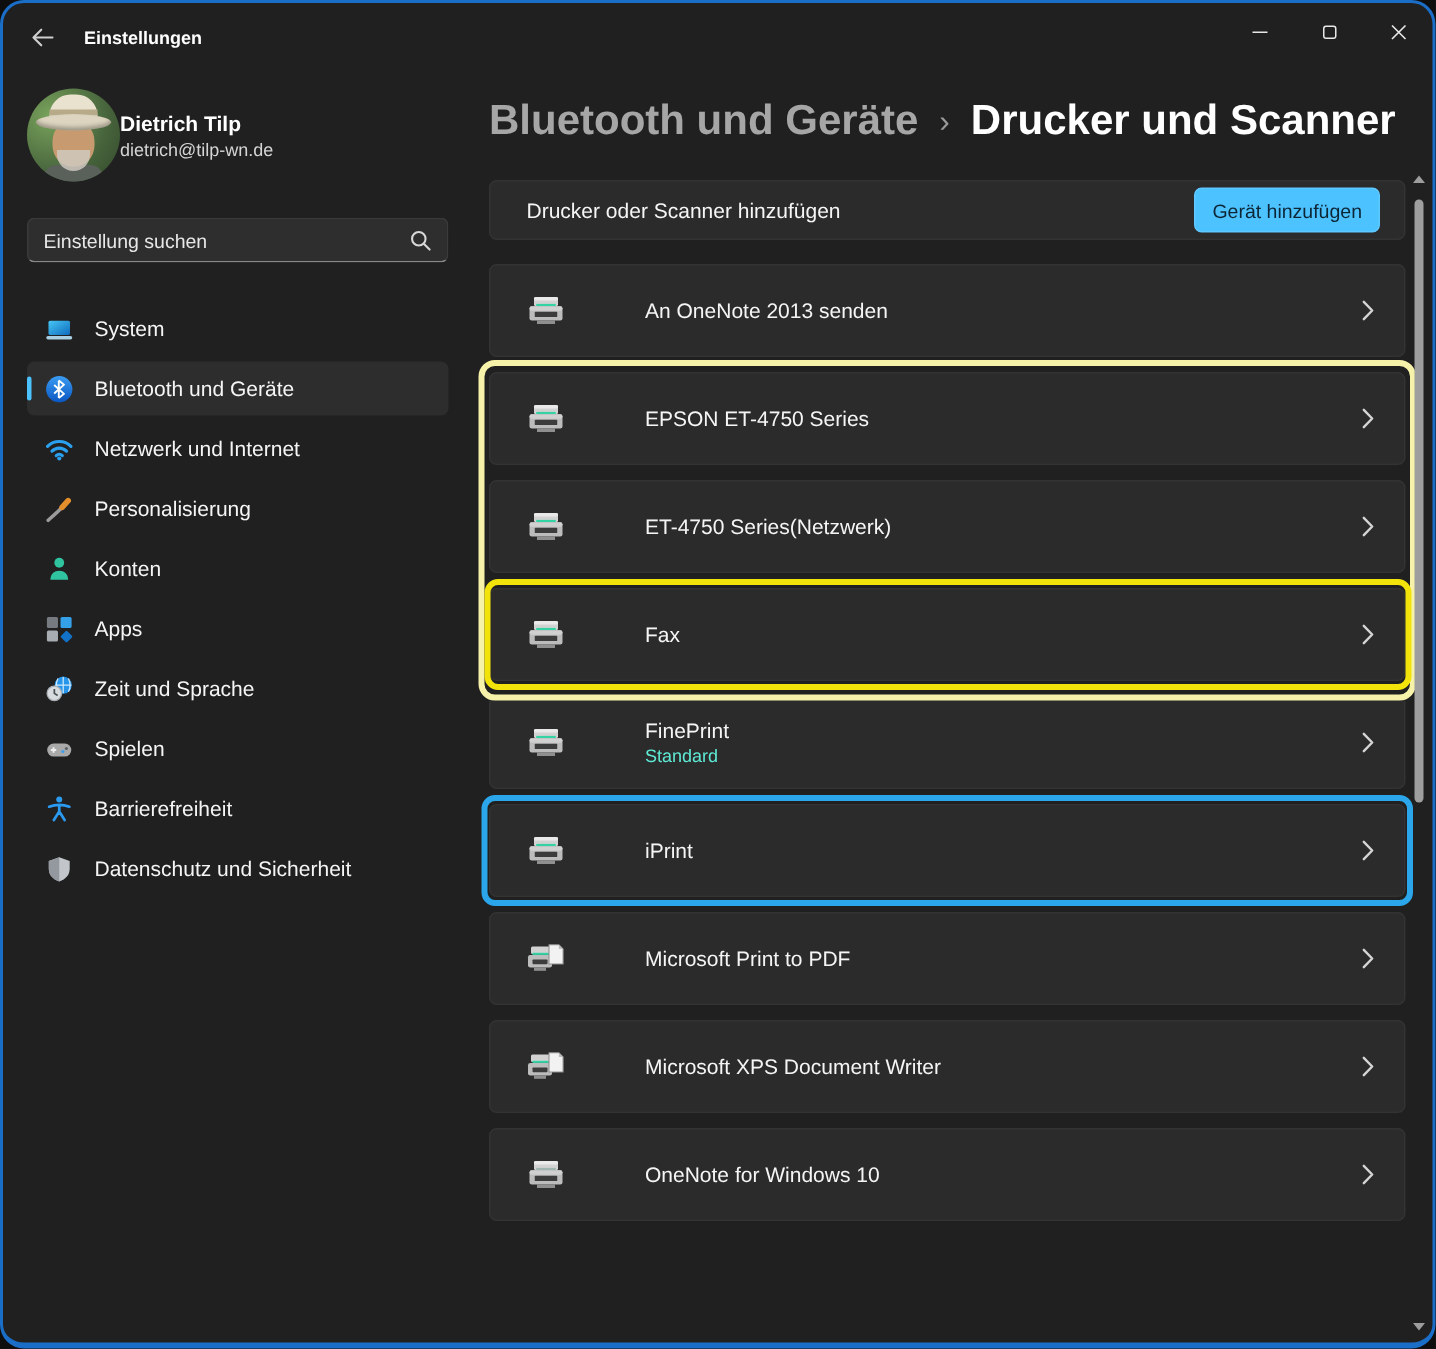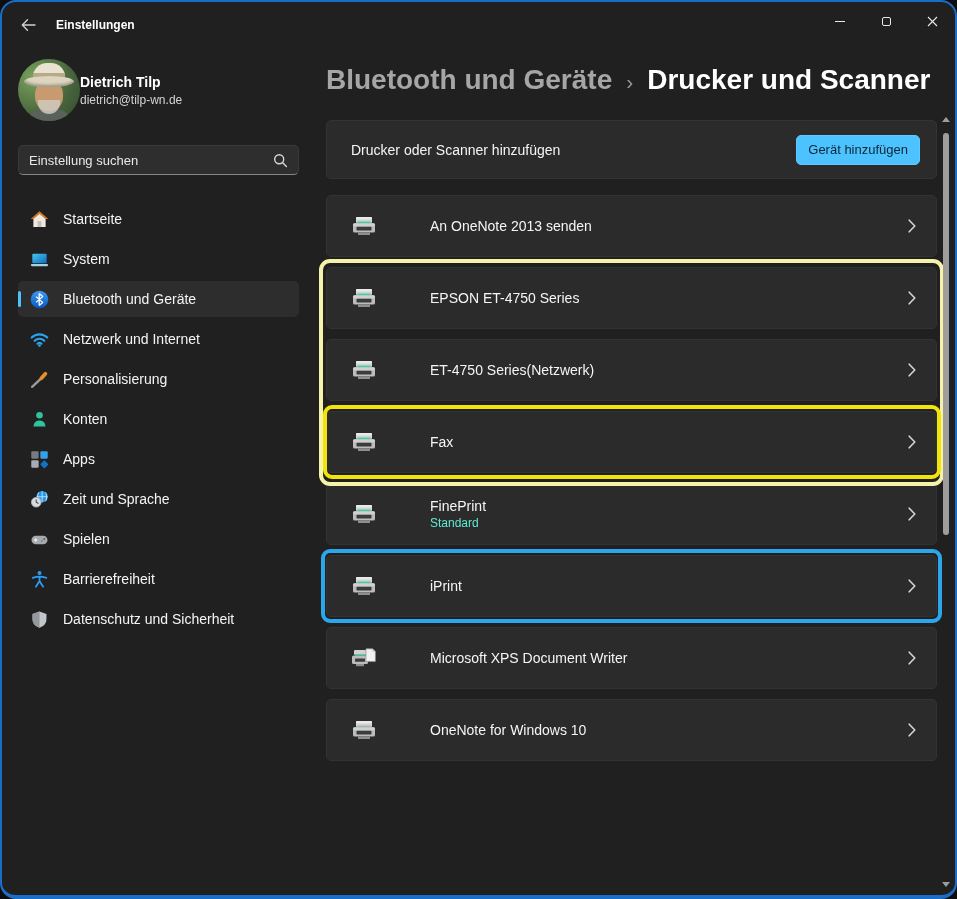--- a/index.html
+++ b/index.html
@@ -51,21 +51,21 @@
   .accent-pill{position:absolute;left:0;top:10px;width:3px;height:16px;border-radius:2px;background:var(--accent);}
   .nav-icon{width:19px;height:19px;display:flex;align-items:center;justify-content:center;flex:0 0 19px;}
   .nav-label{font-size:14px;color:#f5f5f5;white-space:nowrap;}
   
   .main{flex:1;position:relative;padding-left:11px;overflow:hidden;}
   .breadcrumb{margin-top:14px;height:38px;display:flex;align-items:center;gap:14px;font-size:28px;font-weight:700;}
   .bc-parent{color:#a6a6a6;cursor:pointer;}
   .bc-sep{color:#9a9a9a;font-size:21px;margin-top:3px;font-weight:400;}
   .bc-current{color:#ffffff;}
   .card{background:var(--card-bg);border:1px solid #333333;border-radius:5px;}
-  .add-card{margin-top:21px;width:611px;height:59px;display:flex;align-items:center;justify-content:space-between;padding:0 16px 0 24px;}
+  .add-card{margin-top:21px;width:611px;height:40px;display:flex;align-items:center;justify-content:space-between;padding:0 16px 0 24px;}
   .add-label{font-size:14px;color:#f5f5f5;}
   .accent-btn{background:var(--accent);color:#0d2636;border:1px solid #5ec8ff;border-radius:5px;height:30px;
     padding:0 11px;font-size:13px;cursor:pointer;}
   
   .plist{position:relative;margin-top:16px;width:611px;}
   .prow{height:62px;margin-bottom:10px;display:flex;align-items:center;padding:0 20px 0 24px;cursor:pointer;gap:39px;}
   .picon{width:26px;height:20px;margin-right:14px;display:flex;flex:0 0 26px;}
   .ptext{display:flex;flex-direction:column;justify-content:center;}
   .pn{font-size:14px;color:#f5f5f5;}
   .ps{font-size:12px;color:#5eead4;margin-top:2px;}
@@ -151,30 +151,20 @@
               <circle cx="6.2" cy="6.2" r="4.5" stroke="#d8d8d8" stroke-width="1.4" fill="none"></circle>
               <path d="M9.7 9.7 L13.4 13.4" stroke="#d8d8d8" stroke-width="1.4" stroke-linecap="round"></path>
             </svg>
         </span>
       </div>
 
       <nav class="nav">
         <div class="nav-item">
           <span class="nav-icon">
               <svg viewBox="0 0 18 18" width="19" height="19">
-                <path d="M9 2.2 L16 8.3 H14.8 V16 H3.2 V8.3 H2 Z" fill="#efe9e2"></path>
-                <path d="M9 1.2 L17.4 8.6 H14.6 L9 3.7 L3.4 8.6 H0.6 Z" fill="#d07a2e"></path>
-                <rect x="7.2" y="10.5" width="3.6" height="5.5" fill="#c6bfb4"></rect>
-              </svg>
-            </span>
-          <span class="nav-label">Startseite</span>
-        </div>
-        <div class="nav-item">
-          <span class="nav-icon">
-              <svg viewBox="0 0 18 18" width="19" height="19">
                 <rect x="2.2" y="3.6" width="13.6" height="9" rx="1" fill="url(#gsys)"></rect>
                 <rect x="0.8" y="13.2" width="16.4" height="2.2" rx="1.1" fill="#a9cfe3"></rect>
               </svg>
             </span>
           <span class="nav-label">System</span>
         </div>
         <div class="nav-item selected">
           <span class="accent-pill"></span>
           <span class="nav-icon">
               <svg viewBox="0 0 18 18" width="19" height="19">
@@ -408,20 +398,41 @@
           <div class="ptext">
               <div class="pn">iPrint</div>
             </div>
           <span class="chev">
               <svg width="8" height="14" viewBox="0 0 8 14">
                 <path d="M1.2 1.2 L6.8 7 L1.2 12.8" stroke="#d4d4d4" stroke-width="1.6" fill="none" stroke-linecap="round" stroke-linejoin="round"></path>
               </svg>
             </span>
         </div>
 
+        <div class="card prow">
+          <span class="picon">
+              <svg viewBox="0 0 26 20" width="26" height="20">
+                <rect x="3" y="2" width="13" height="5" rx="1" fill="#d2d2d2"></rect>
+                <rect x="4" y="6.2" width="11" height="1.4" fill="#34d3a4"></rect>
+                <rect x="1" y="7.6" width="16" height="8.4" rx="1.5" fill="#bcbcbc"></rect>
+                <rect x="4" y="10.6" width="10" height="3.2" rx="0.6" fill="#3c3c3c"></rect>
+                <rect x="5" y="16" width="8" height="2.2" fill="#8f8f8f"></rect>
+                <path d="M15 0.8 H21.6 L24.4 3.6 V13.6 H15 Z" fill="#f2f2f2" stroke="#8f8f8f" stroke-width="0.7"></path>
+                <path d="M21.6 0.8 V3.6 H24.4 Z" fill="#bdbdbd"></path>
+              </svg>
+            </span>
+          <div class="ptext">
+              <div class="pn">Microsoft Print to PDF</div>
+            </div>
+          <span class="chev">
+              <svg width="8" height="14" viewBox="0 0 8 14">
+                <path d="M1.2 1.2 L6.8 7 L1.2 12.8" stroke="#d4d4d4" stroke-width="1.6" fill="none" stroke-linecap="round" stroke-linejoin="round"></path>
+              </svg>
+            </span>
+        </div>
 
         <div class="card prow">
           <span class="picon">
               <svg viewBox="0 0 26 20" width="26" height="20">
                 <rect x="3" y="2" width="13" height="5" rx="1" fill="#d2d2d2"></rect>
                 <rect x="4" y="6.2" width="11" height="1.4" fill="#34d3a4"></rect>
                 <rect x="1" y="7.6" width="16" height="8.4" rx="1.5" fill="#bcbcbc"></rect>
                 <rect x="4" y="10.6" width="10" height="3.2" rx="0.6" fill="#3c3c3c"></rect>
                 <rect x="5" y="16" width="8" height="2.2" fill="#8f8f8f"></rect>
                 <path d="M15 0.8 H21.6 L24.4 3.6 V13.6 H15 Z" fill="#f2f2f2" stroke="#8f8f8f" stroke-width="0.7"></path>

